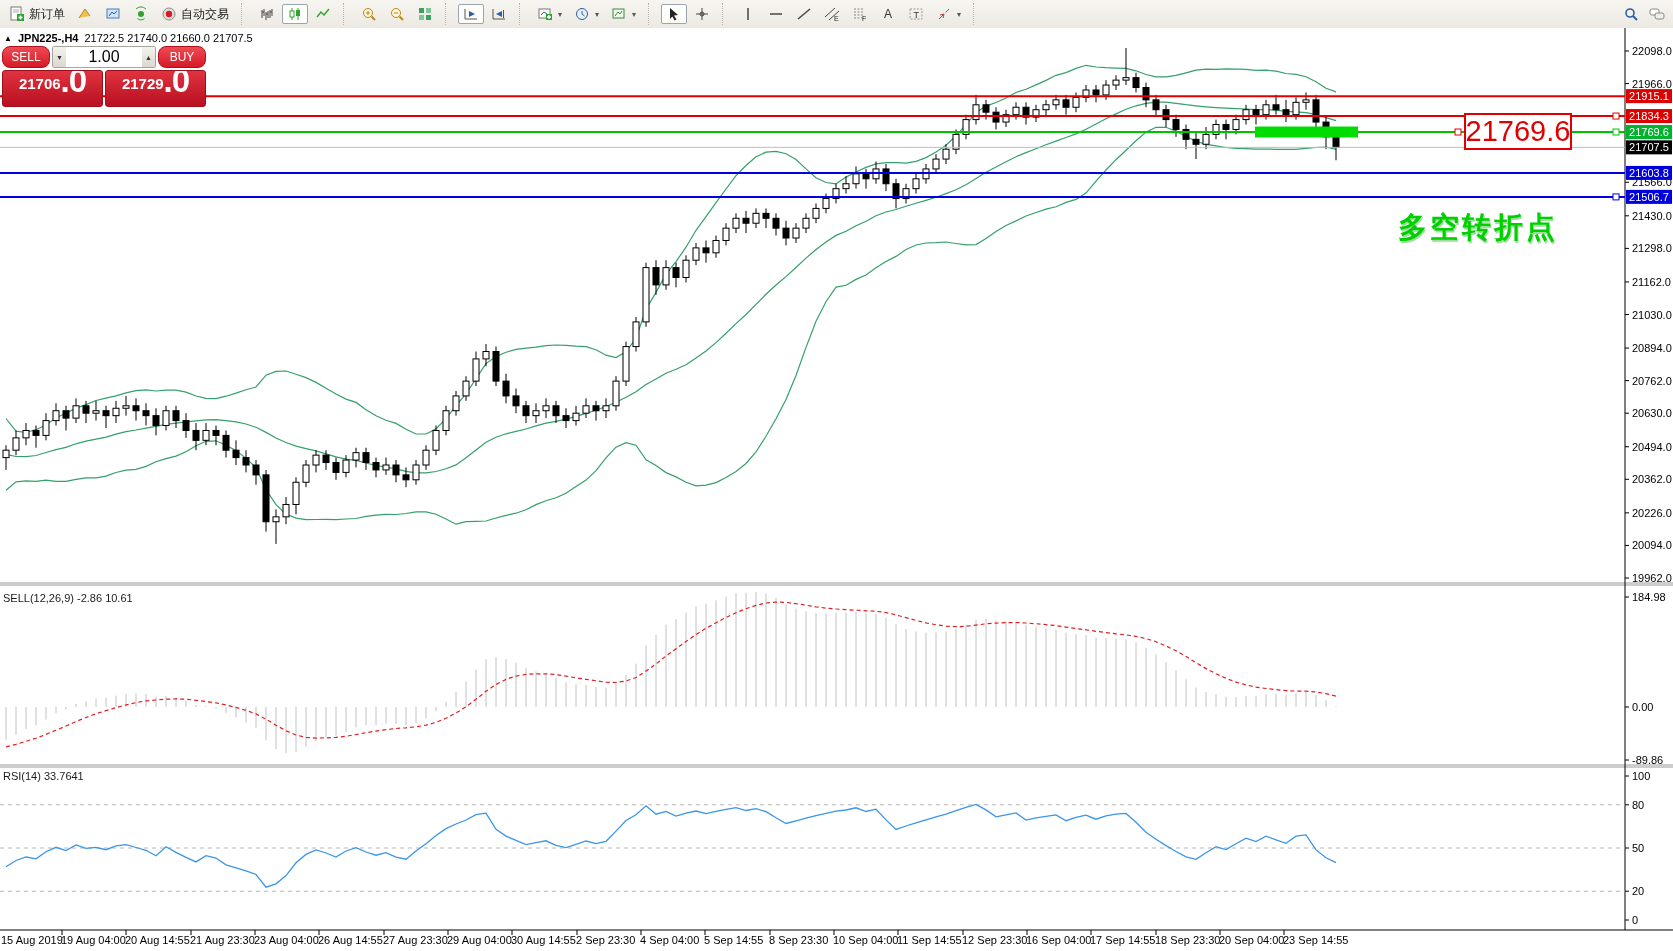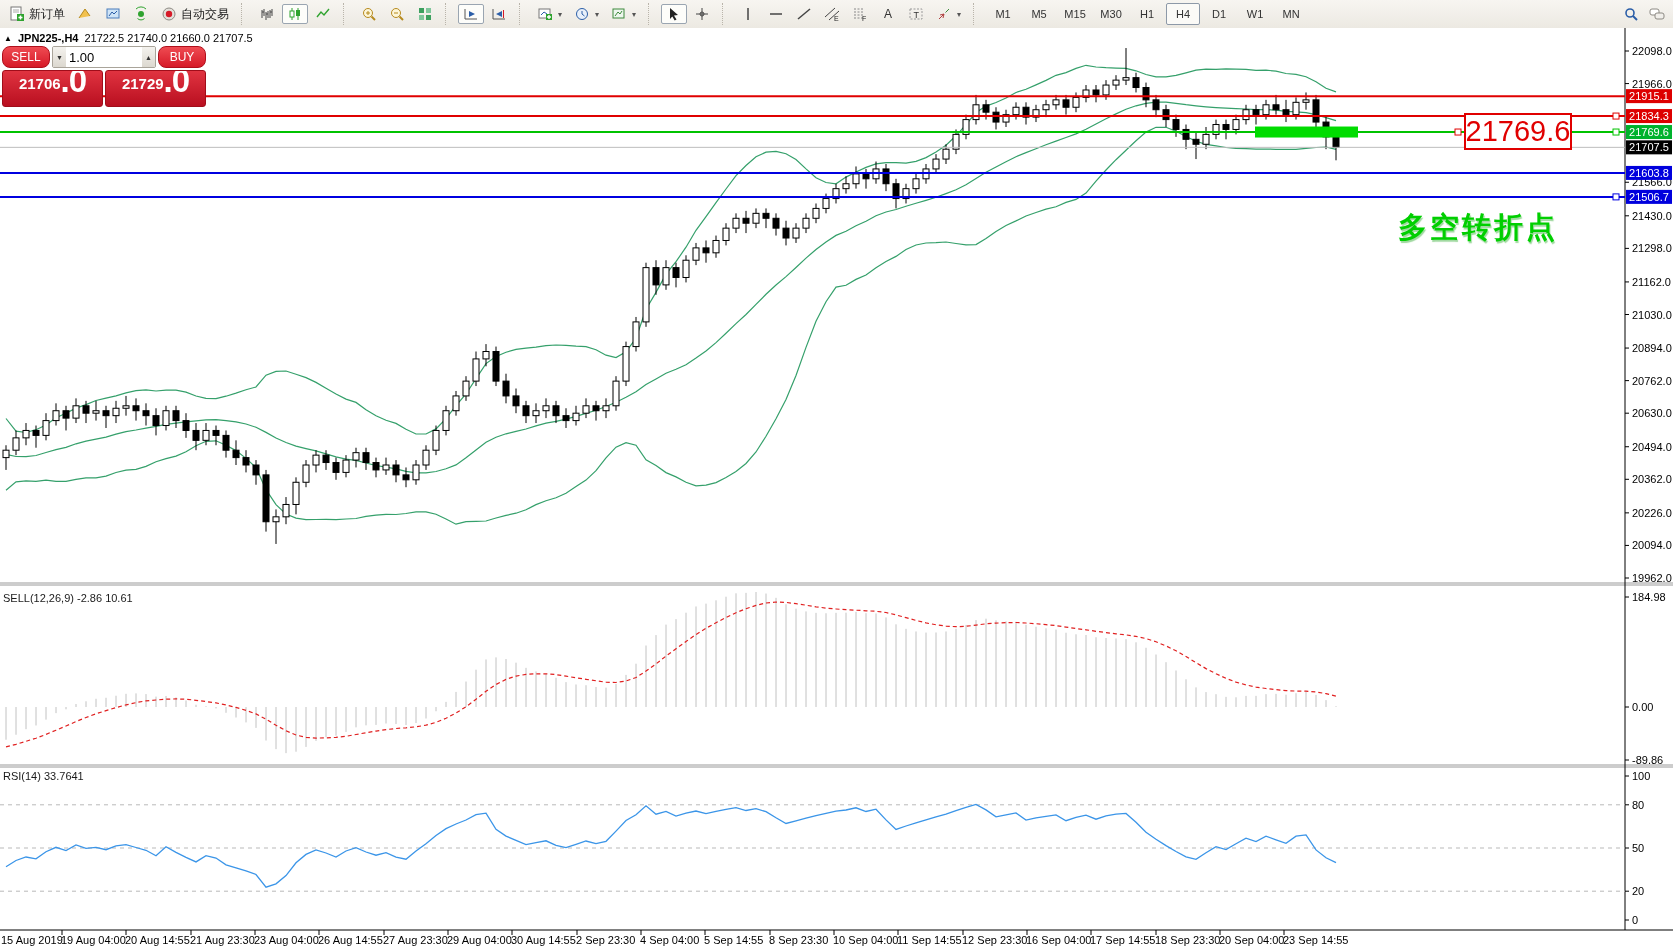--- a/index.html
+++ b/index.html
@@ -21,21 +21,21 @@
   #chart-wrap{position:absolute;left:0;top:28px;width:1673px;height:923px;background:#fff;}
   #chart-svg{position:absolute;left:0;top:0;}
   #symbol-header{position:absolute;left:4px;top:4px;font-size:11px;color:#000;display:flex;gap:6px;align-items:center;}
   #symbol-header .tri{font-size:8px;}
   
   #trade-panel{position:absolute;left:2px;top:18px;width:204px;}
   #tp-row1{display:flex;height:22px;gap:2px;}
   .tp-btn{flex:0 0 auto;width:46px;background:linear-gradient(#ef4b52,#d61a28);color:#fff;font-size:12px;display:flex;align-items:center;justify-content:center;border-radius:8px;border:1px solid #b00f1c;}
   #tp-spin{display:flex;flex:1;border:1px solid #a9a49a;border-radius:2px;background:#fff;overflow:hidden;}
   .spin-btn{width:13px;background:linear-gradient(#f4f2ee,#dcd8d0);display:flex;align-items:center;justify-content:center;font-size:7px;color:#333;border:0;}
-  #tp-volume{flex:1;border:0;text-align:left;font-size:13px;padding:0 3px;width:30px;outline:none;}
+  #tp-volume{flex:1;border:0;text-align:center;font-size:16px;padding:0 3px;width:30px;outline:none;}
   #tp-row2{display:flex;height:37px;gap:2px;margin-top:2px;}
   .tp-price{flex:1;background:linear-gradient(#e03340,#b90f20);border:1px solid #a00d1a;border-radius:3px;color:#fff;display:flex;align-items:flex-end;justify-content:center;padding-bottom:9px;overflow:hidden;}
   .tp-price .small{font-size:15px;font-weight:bold;line-height:26px;}
   .tp-price .big{font-size:33px;font-weight:bold;line-height:33px;letter-spacing:-1px;}
   
   .pane-title{position:absolute;font-size:11px;color:#1a1a1a;}
   #price-callout{position:absolute;border:2px solid #e00000;background:#fff;display:flex;align-items:center;justify-content:center;font-size:29px;color:#e00000;}
   #chart-annotation{position:absolute;font-size:29px;font-weight:bold;letter-spacing:3px;text-shadow:1px 2px 1px #9ed89e;}
 </style>
 </head>
@@ -276,31 +276,20 @@
           <span class="ticon">
             <svg width="16" height="16">
               <path d="M3 13l5-5M8 8l-1 4M8 8l-4 1" stroke="#b04040" fill="none"></path>
               <path d="M13 3l-3.5 3.5" stroke="#3c8a3c"></path>
             </svg>
           </span>
           <span class="ddcaret">▾</span>
         </div>
       </div>
       <div class="tsep"></div>
-      <div class="tgroup">
-        <div class="tfbtn">M1</div>
-        <div class="tfbtn">M5</div>
-        <div class="tfbtn">M15</div>
-        <div class="tfbtn">M30</div>
-        <div class="tfbtn">H1</div>
-        <div class="tfbtn active">H4</div>
-        <div class="tfbtn">D1</div>
-        <div class="tfbtn">W1</div>
-        <div class="tfbtn">MN</div>
-      </div>
       <div id="toolbar-right">
         <span class="ticon">
           <svg width="16" height="16">
             <circle cx="7" cy="7" r="4" fill="none" stroke="#2b5ea8" stroke-width="1.6"></circle>
             <line x1="10" y1="10" x2="14" y2="14" stroke="#2b5ea8" stroke-width="2"></line>
           </svg>
         </span>
         <span class="ticon">
           <svg width="16" height="16">
             <rect x="1" y="3" width="9" height="6" rx="2" fill="#fff" stroke="#8d8a84"></rect>

